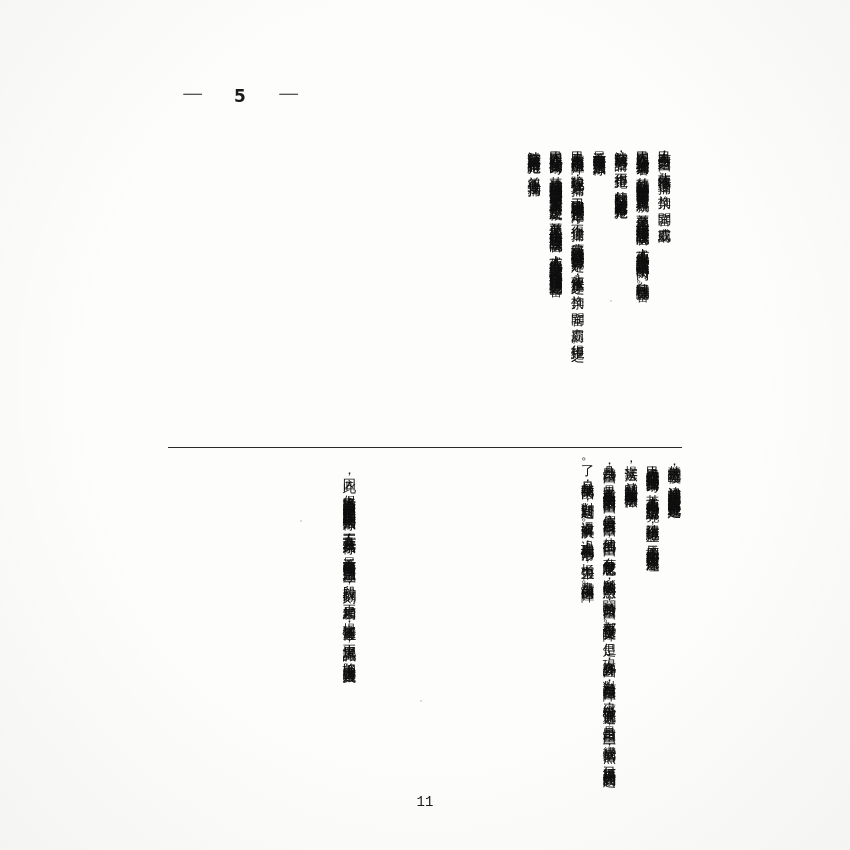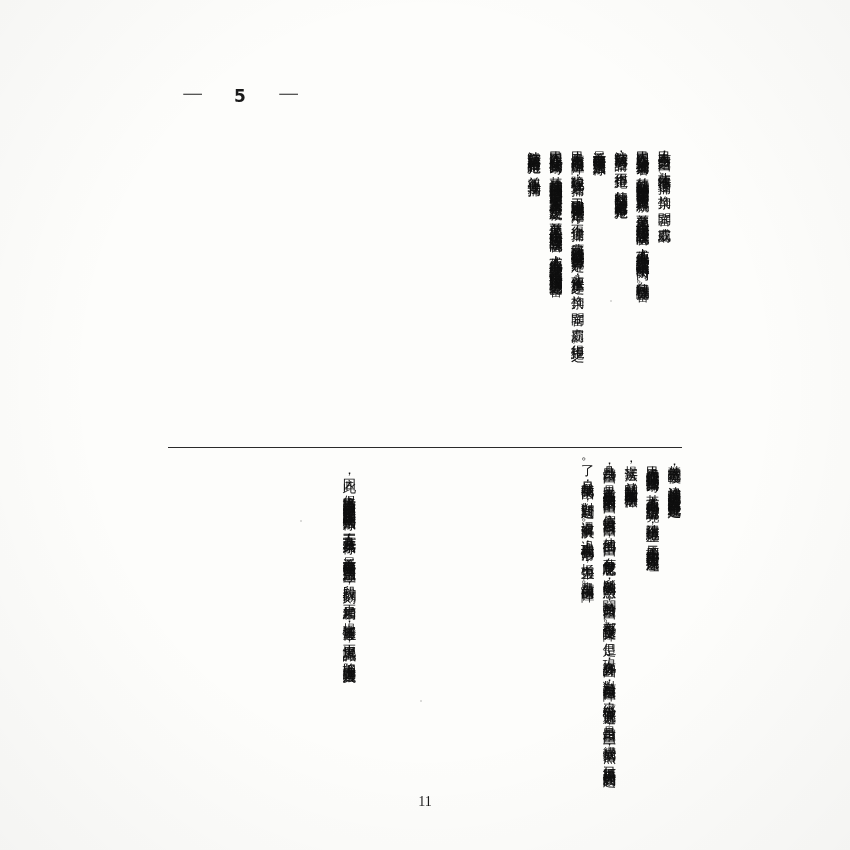--- a/index.html
+++ b/index.html
@@ -121,21 +121,21 @@
 
   
   #page-number {
     position: absolute;
     left: 0;
     right: 0;
     bottom: 40px;
     text-align: center;
     font-size: 14px;
     color: #1a1a1a;
-    font-family: Liberation Serif, serif;
+    font-family: Liberation Mono, monospace;
   }
 
   
   .speckle {
     position: absolute;
     background: rgba(0,0,0,0.18);
     border-radius: 50%;
     pointer-events: none;
   }
 </style>

